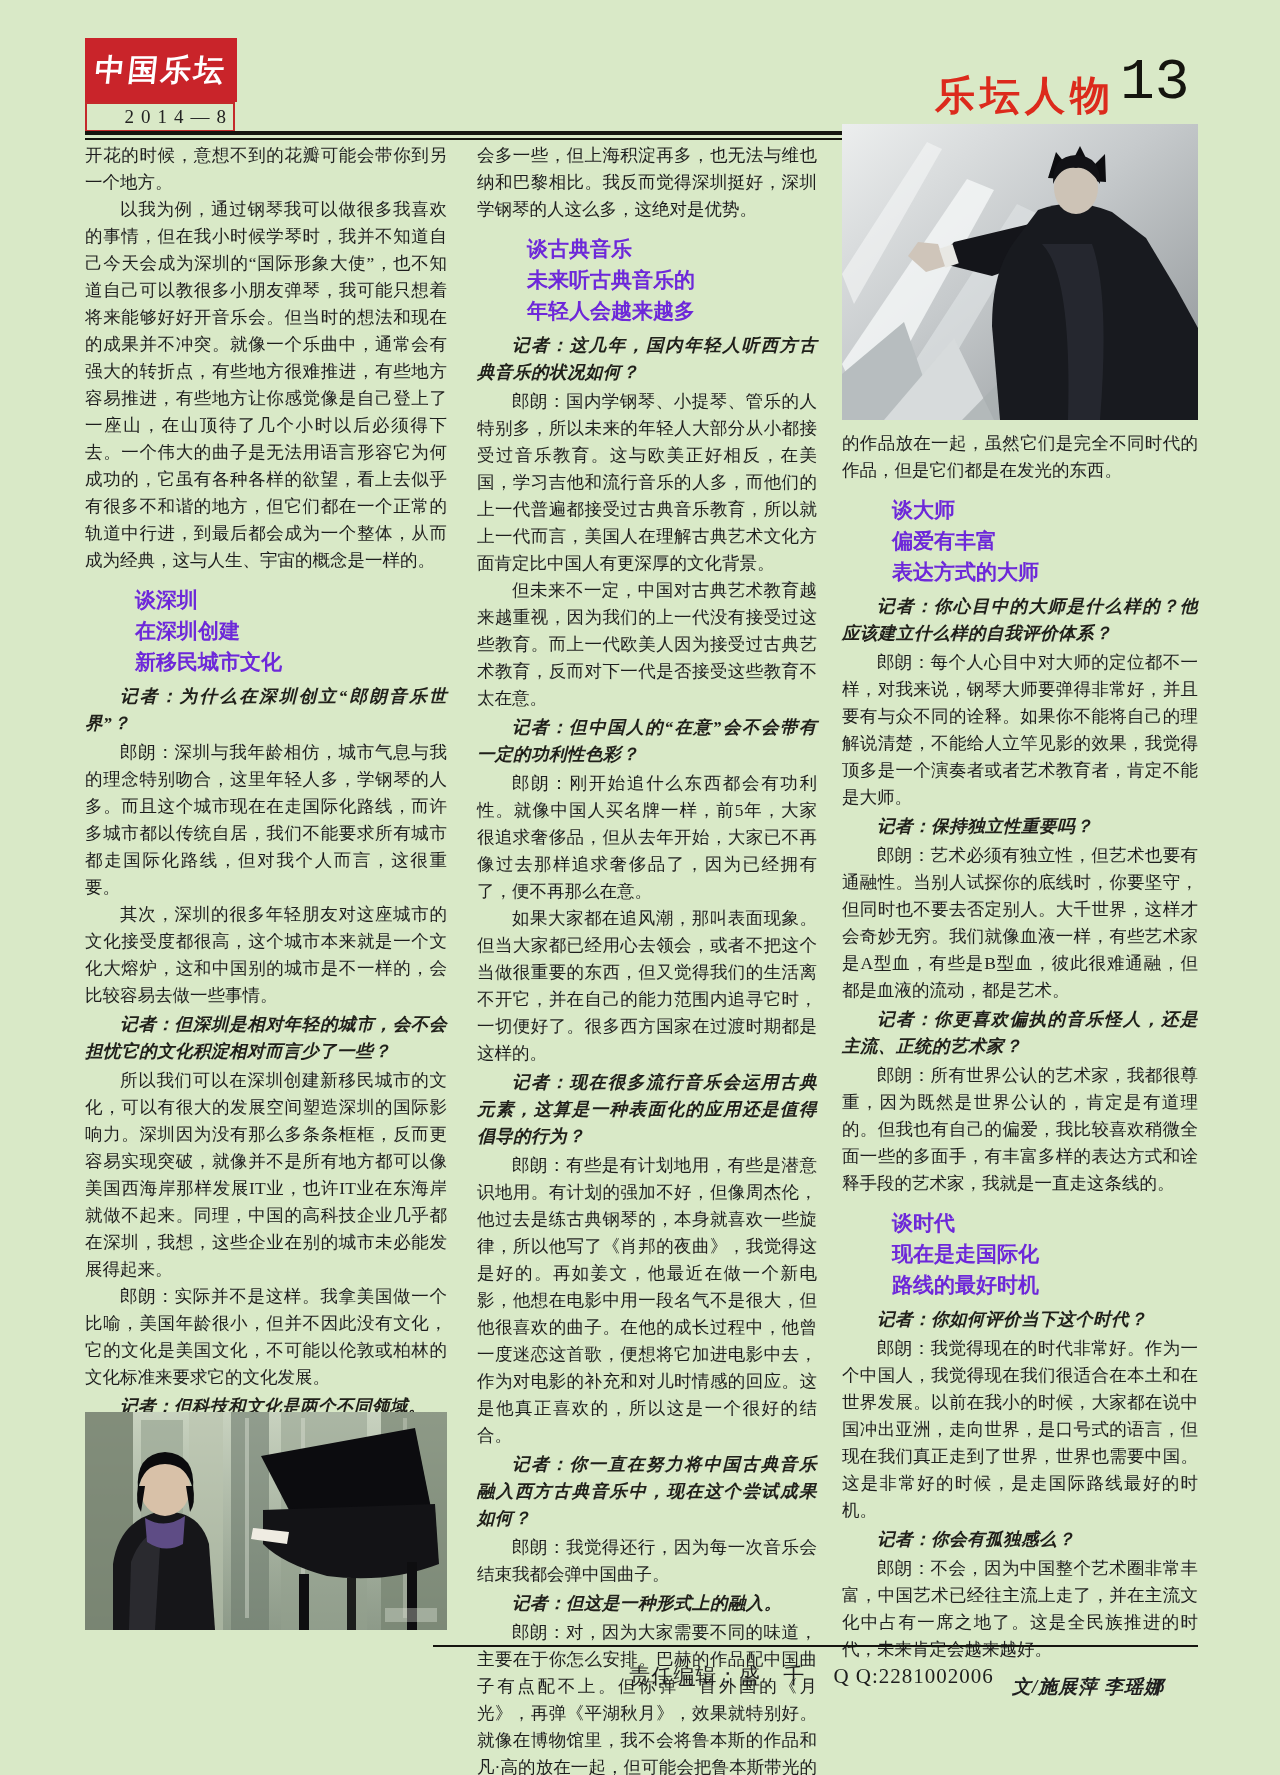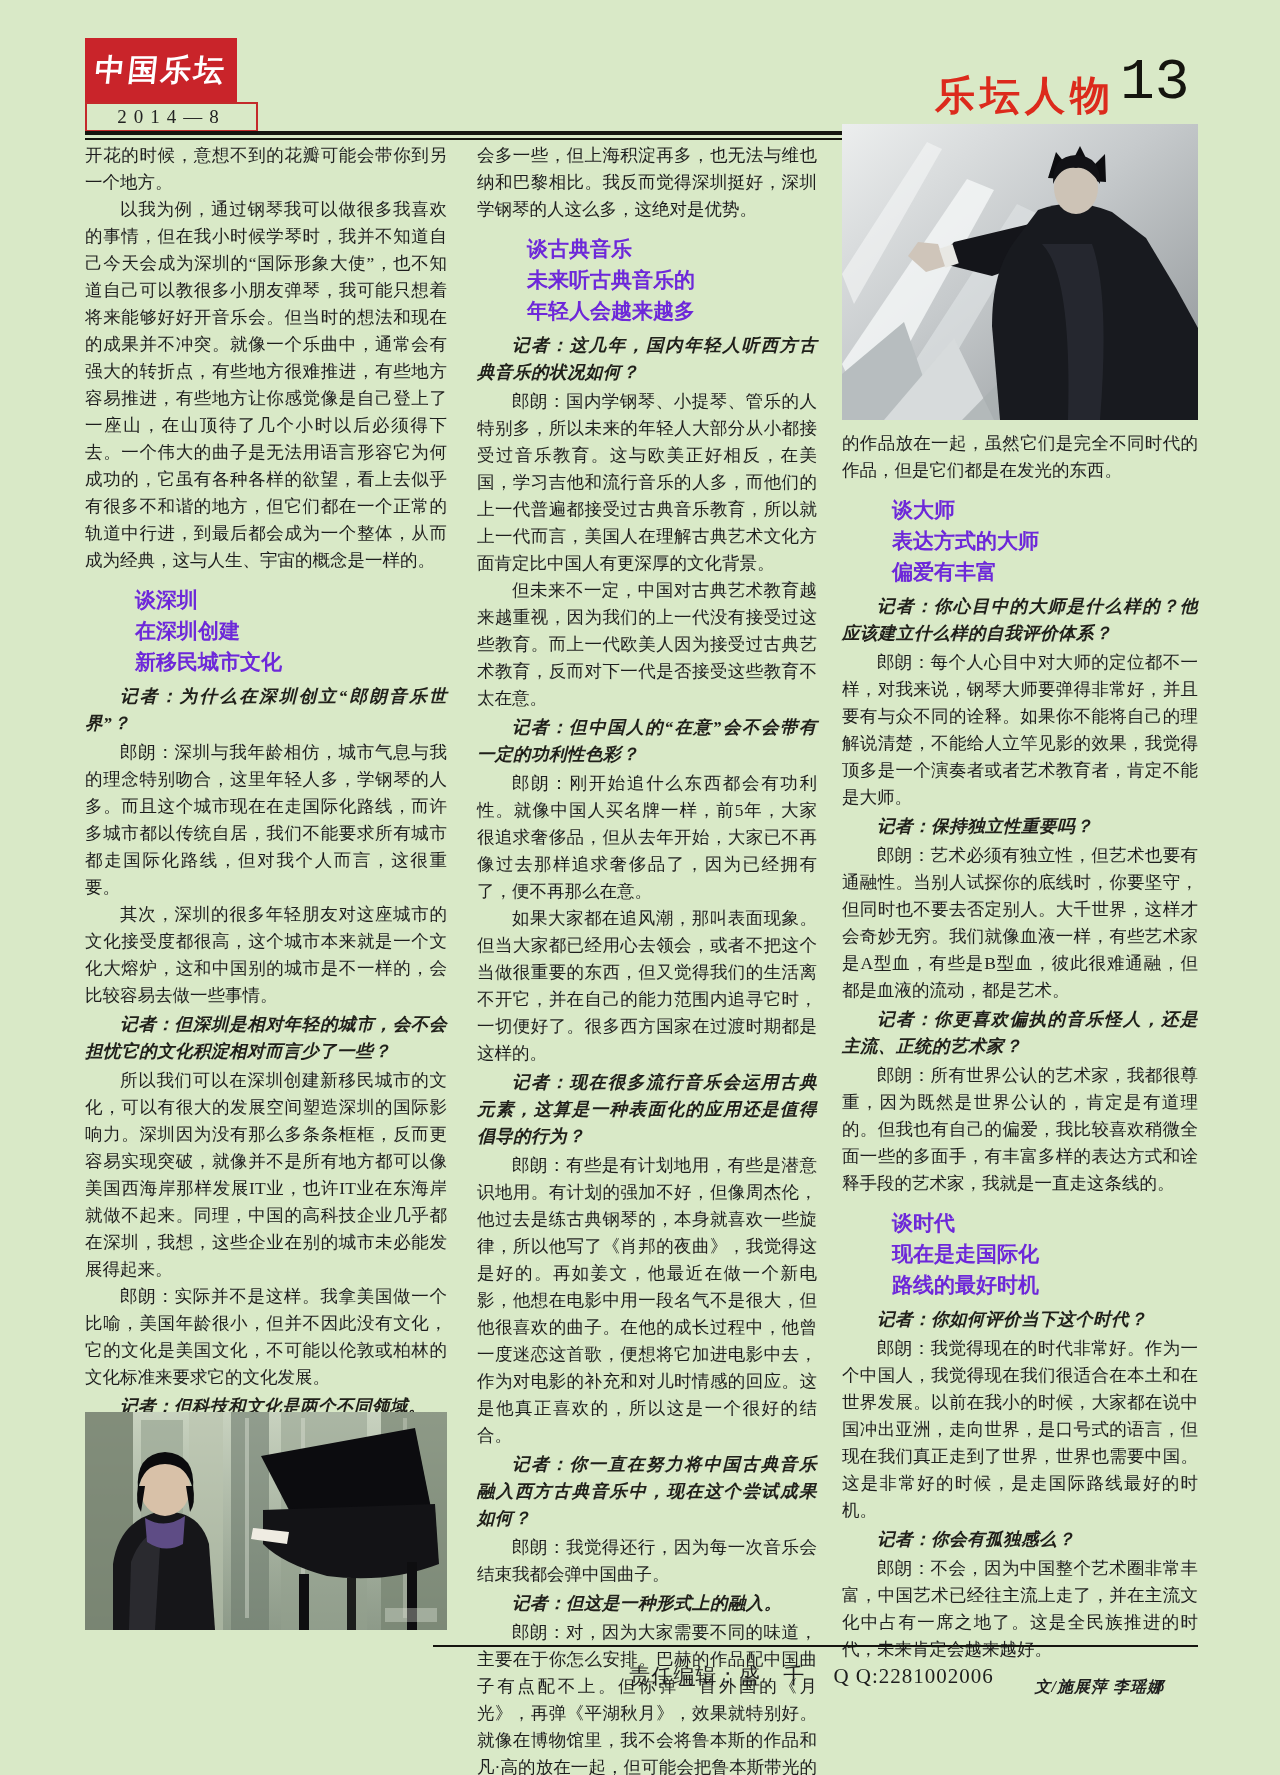--- a/index.html
+++ b/index.html
@@ -14,23 +14,23 @@
   
   .logo-box{
     position:absolute;left:85px;top:38px;width:152px;height:64px;
     background:#c9242a;display:flex;align-items:center;justify-content:center;
   }
   .logo-box span{
     color:#fff;font-weight:bold;font-size:30px;letter-spacing:3px;
     font-family:"DejaVu Serif",serif;transform:skewX(-6deg);
   }
   .issue-box{
-    position:absolute;left:85px;top:102px;width:173px;height:30px;
+    position:absolute;left:85px;top:102px;width:150px;height:30px;
     border:2px solid #c42a2a;box-sizing:border-box;
-    display:flex;align-items:center;justify-content:center;
+    display:flex;align-items:center;justify-content:flex-end;
     font-size:19px;letter-spacing:7px;color:#222;background:#d9e9c7;
   }
   .section-title{
     position:absolute;left:935px;top:68px;
     font-family:"Liberation Sans","DejaVu Sans",sans-serif;
     font-weight:bold;font-size:40px;letter-spacing:5px;color:#dc2a1c;
   }
   .page-num{
     position:absolute;left:1120px;top:50px;
     font-family:Liberation Mono, monospace;
@@ -57,21 +57,21 @@
     font-weight:bold;font-size:21px;line-height:31px;color:#6d28d9;
     text-align:left;
   }
   
   .photo-top{width:356px;height:296px;display:block;margin:0 0 10px 0;}
   .photo-bottom{
     position:absolute;left:85px;top:1412px;width:362px;height:218px;display:block;
   }
   .byline{
     margin-top:10px;text-align:right;padding-right:34px;
-    font-style:italic;font-weight:600;font-size:16px;letter-spacing:1px;
+    font-style:italic;font-weight:600;font-size:19px;letter-spacing:1px;
   }
   
   .footer-rule{
     position:absolute;left:433px;top:1645px;width:765px;height:0;
     border-top:2px solid #15150f;
   }
   .editor-credit{
     position:absolute;left:429px;top:1662px;width:765px;
     text-align:center;font-size:21px;letter-spacing:1px;color:#1c1c1c;
   }
@@ -151,22 +151,22 @@
       <rect x="100" y="122" width="14" height="20" fill="#e8e8e4" transform="rotate(-18 107 132)"></rect>
       <path d="M196,86 Q232,72 270,88 L304,114 L334,164 L356,204 L356,296 L158,296 L150,202 Q150,148 172,118 Z" fill="#181a1f"></path>
       <path d="M200,120 Q230,150 226,296 L258,296 Q268,170 250,120 Z" fill="#2b2e36" opacity="0.7"></path>
       <path d="M206,54 L214,28 L227,44 L238,22 L249,44 L263,30 L264,58 Z" fill="#0d0d10"></path>
       <ellipse cx="234" cy="64" rx="22" ry="26" fill="#cdc3b6"></ellipse>
       <path d="M211,60 Q210,32 234,31 Q259,32 258,60 Q246,42 234,44 Q219,42 211,60 Z" fill="#121216"></path>
     </svg>
     <p class="cont">的作品放在一起，虽然它们是完全不同时代的作品，但是它们都是在发光的东西。</p>
     <div class="sec-head">
       <div>谈大师</div>
+      <div>偏爱有丰富</div>
       <div>表达方式的大师</div>
-      <div>偏爱有丰富</div>
     </div>
     <p class="question">记者：你心目中的大师是什么样的？他应该建立什么样的自我评价体系？</p>
     <p class="para">郎朗：每个人心目中对大师的定位都不一样，对我来说，钢琴大师要弹得非常好，并且要有与众不同的诠释。如果你不能将自己的理解说清楚，不能给人立竿见影的效果，我觉得顶多是一个演奏者或者艺术教育者，肯定不能是大师。</p>
     <p class="question">记者：保持独立性重要吗？</p>
     <p class="para">郎朗：艺术必须有独立性，但艺术也要有通融性。当别人试探你的底线时，你要坚守，但同时也不要去否定别人。大千世界，这样才会奇妙无穷。我们就像血液一样，有些艺术家是A型血，有些是B型血，彼此很难通融，但都是血液的流动，都是艺术。</p>
     <p class="question">记者：你更喜欢偏执的音乐怪人，还是主流、正统的艺术家？</p>
     <p class="para">郎朗：所有世界公认的艺术家，我都很尊重，因为既然是世界公认的，肯定是有道理的。但我也有自己的偏爱，我比较喜欢稍微全面一些的多面手，有丰富多样的表达方式和诠释手段的艺术家，我就是一直走这条线的。</p>
     <div class="sec-head">
       <div>谈时代</div>
       <div>现在是走国际化</div>

